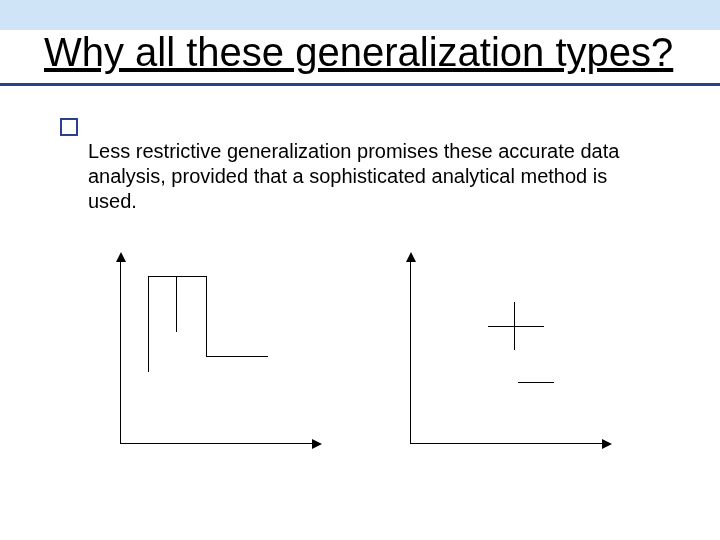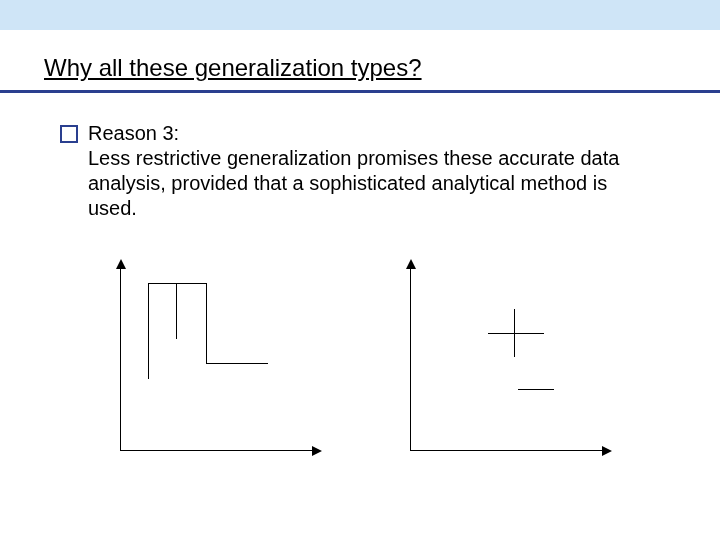--- a/index.html
+++ b/index.html
@@ -10,25 +10,25 @@
     font-family: Arial, Helvetica, sans-serif;
     background: #fff;
     overflow: hidden;
   }
   .header-band {
     background: #cfe5f7;
     height: 30px;
     width: 100%;
   }
   .title {
-    font-size: 24px;
+    font-size: 40px;
     font-weight: 400;
     text-decoration: underline;
     color: #000;
-    padding: 24px 0 8px 44px;
+    padding: 0 0 8px 44px;
   }
   .title-rule {
     border: none;
     border-top: 3px solid #2a3f8f;
     margin: 0;
   }
   .content {
     padding: 28px 60px 0 60px;
     font-size: 20px;
     line-height: 1.25;
@@ -104,21 +104,21 @@
 
 <div class="header-band"></div>
 
 <div class="title">Why all these generalization types?</div>
 <hr class="title-rule">
 
 <div class="content">
   <div class="bullet-row">
     <div class="bullet-box"></div>
     <div class="bullet-text">
-      <span>Reason 3:</span><br>
+      <br>
       <span>Less restrictive generalization promises these accurate data analysis, provided that a sophisticated analytical method is used.</span>
     </div>
   </div>
 
   <div class="figures">
 
     <div class="axes">
       <div class="y-axis"></div>
       <div class="x-axis"></div>
 

